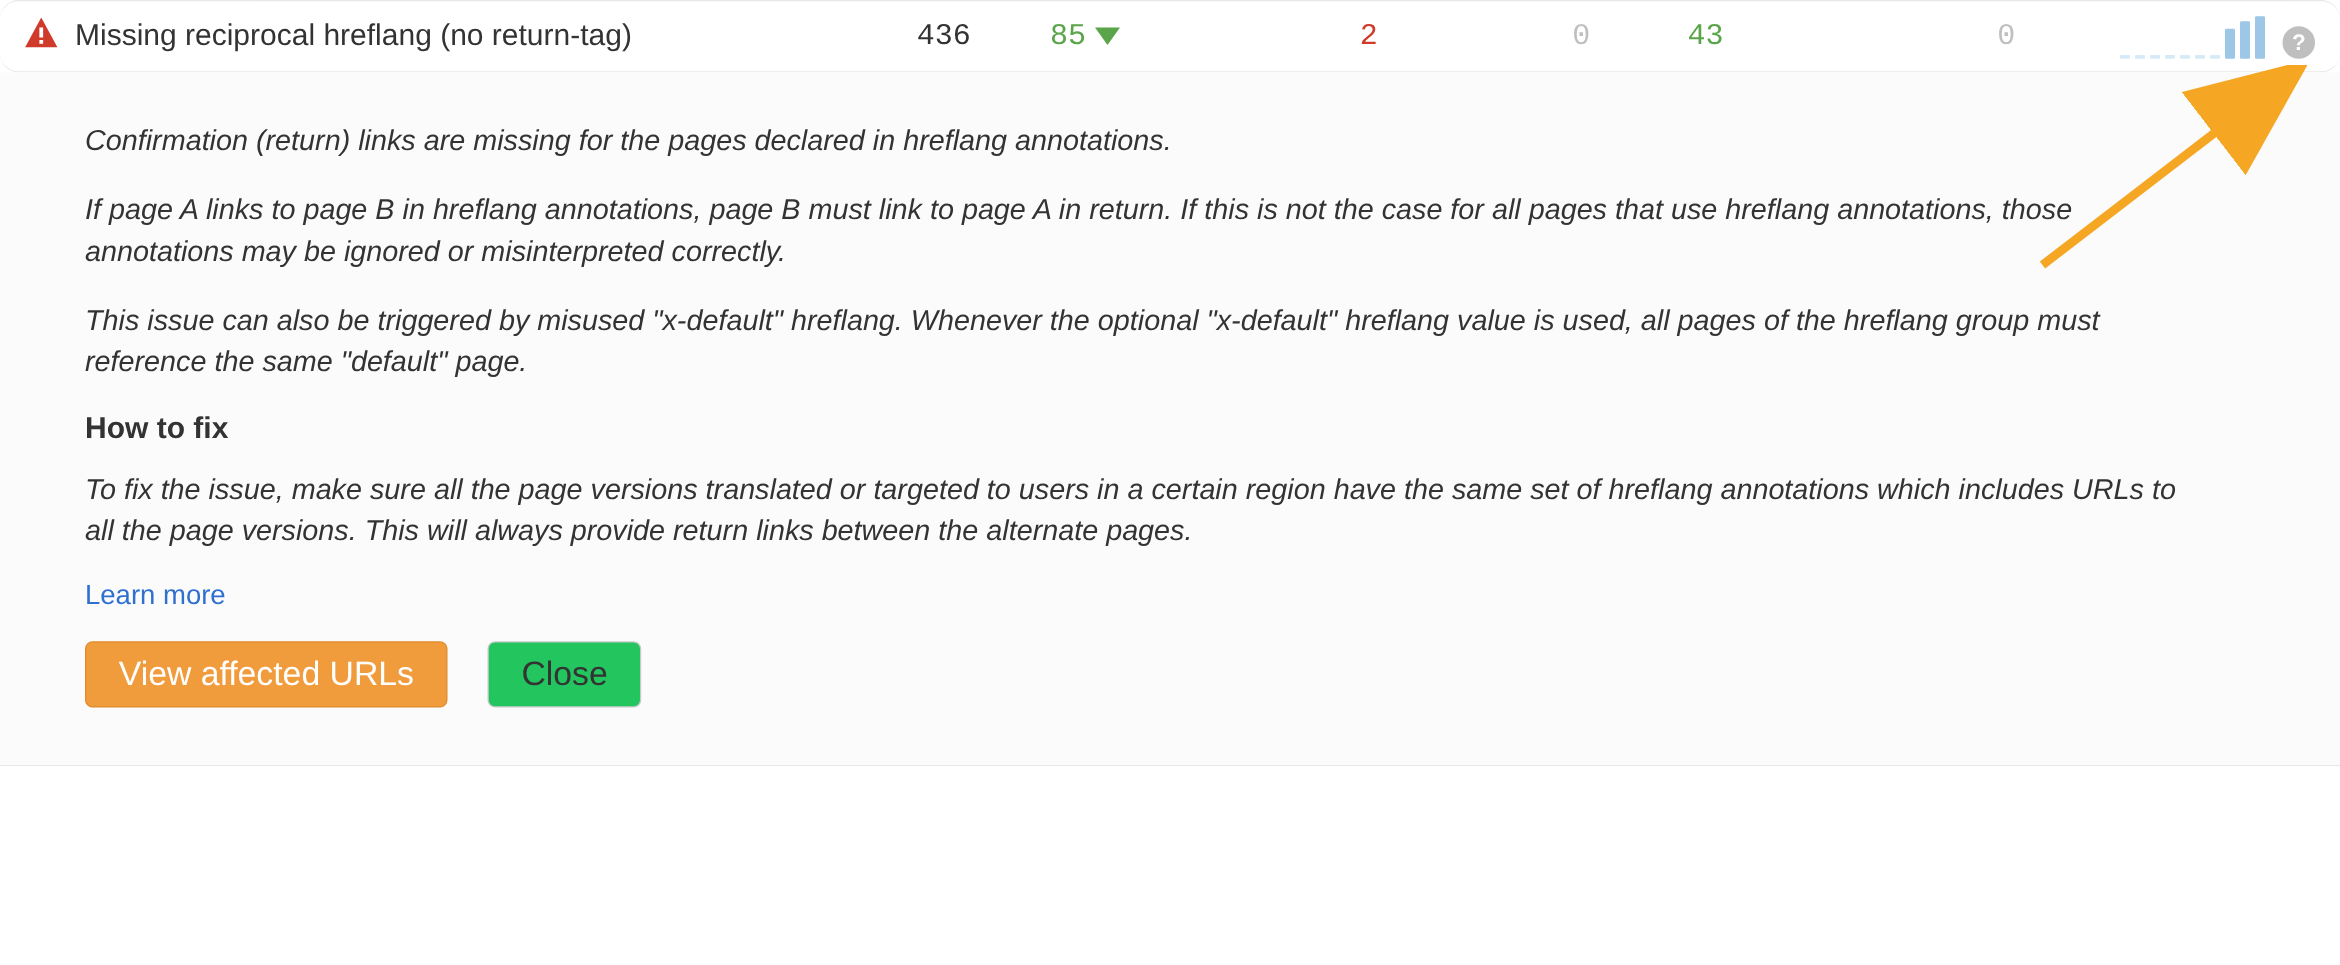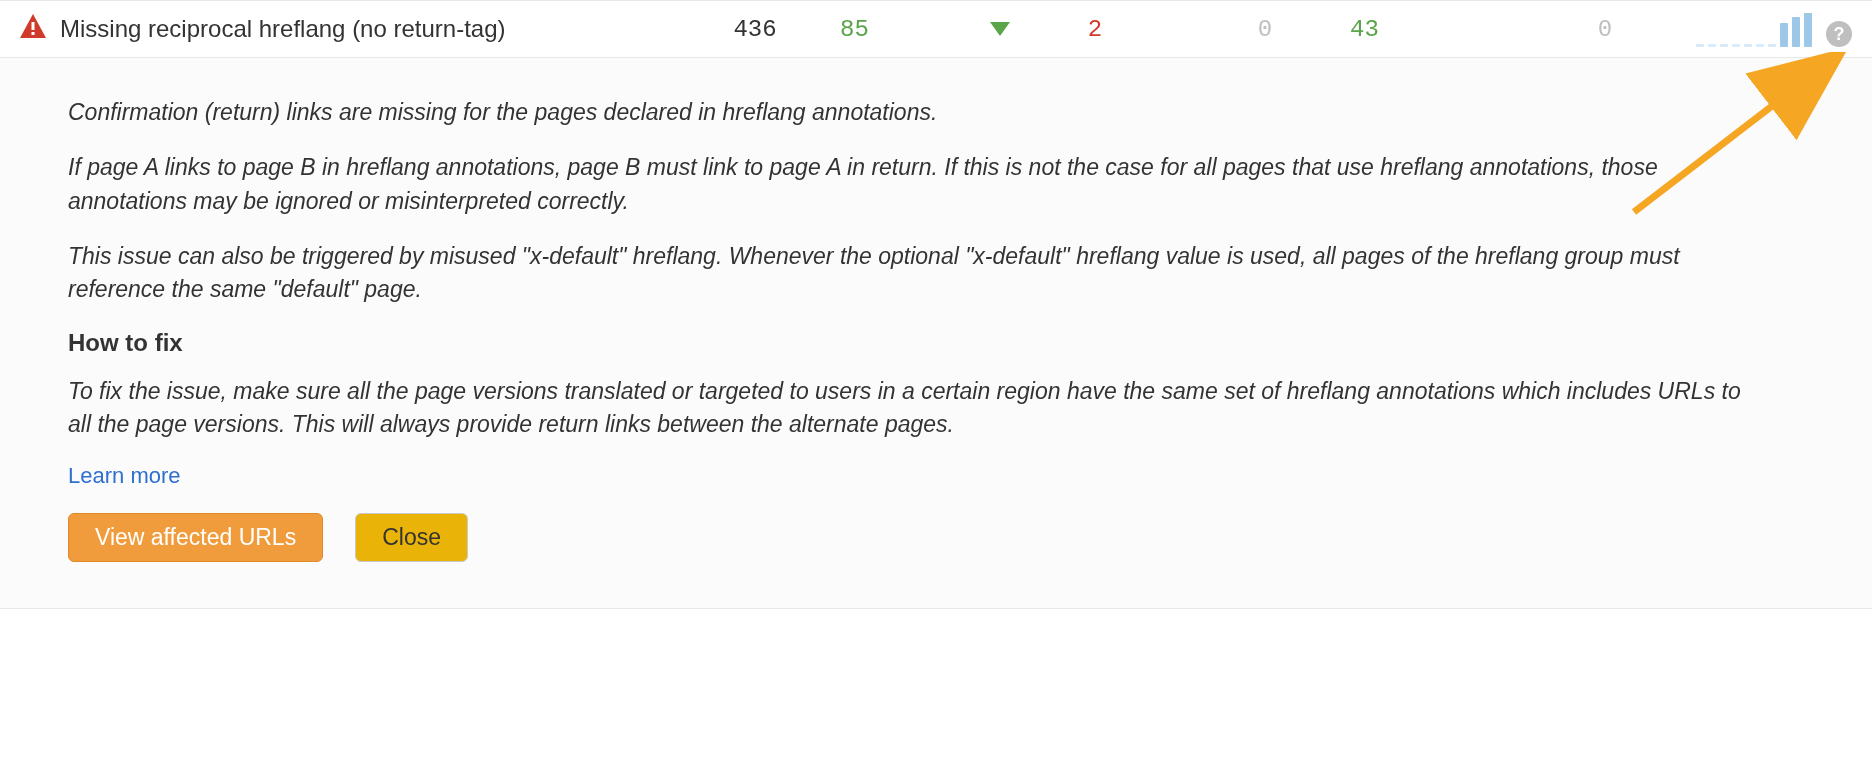--- a/index.html
+++ b/index.html
@@ -12,36 +12,37 @@
     background: #fff;
   }
   .issue-row {
     display: flex;
     align-items: center;
     padding: 10px 20px 10px 20px;
     border-top: 1px solid #e8e8e8;
     border-bottom: 1px solid #e8e8e8;
     font-size: 24px;
     background: #fff;
+    border-radius: 15px;
   }
   .issue-row .warn-col {
     width: 40px;
     flex: 0 0 auto;
   }
   .issue-row .name-col {
     flex: 0 0 610px;
     color: #333;
   }
   .issue-row .num-col {
     flex: 0 0 170px;
     text-align: center;
     font-family: Liberation Mono, monospace;
   }
   .num-dark  { color: #333; }
-  .num-green { color: #5aa54a; display: inline-flex; align-items: center; justify-content: space-between; gap: 7px;}
+  .num-green { color: #5aa54a; display: inline-flex; align-items: center; justify-content: flex-start; gap: 7px;}
   .num-red   { color: #d03a2b; }
   .num-grey  { color: #bfbfbf; }
   .caret-down {
     width: 0; height: 0;
     border-left: 10px solid transparent;
     border-right: 10px solid transparent;
     border-top: 14px solid #5aa54a;
     display: inline-block;
   }
   .sparkline-col {
@@ -99,33 +100,33 @@
   .learn-more {
     color: #2f6fd0;
     font-size: 22px;
     text-decoration: none;
     cursor: pointer;
     display: inline-block;
     margin-bottom: 24px;
   }
   .btn-row { display: flex; gap: 32px; }
   .btn {
-    font-size: 23px;
+    font-size: 27px;
     padding: 10px 26px;
     border-radius: 6px;
     cursor: pointer;
     border: 1px solid transparent;
   }
   .btn-primary {
     background: #f19c3c;
     color: #fff;
     border-color: #e08a2a;
   }
   .btn-secondary {
-    background: #eab308;
+    background: #22c55e;
     color: #333;
     border-color: #c9c9c9;
     text-align: center;
   }
   .annotation-arrow {
     position: absolute;
     pointer-events: none;
     top: -6px;
     right: 18px;
   }

